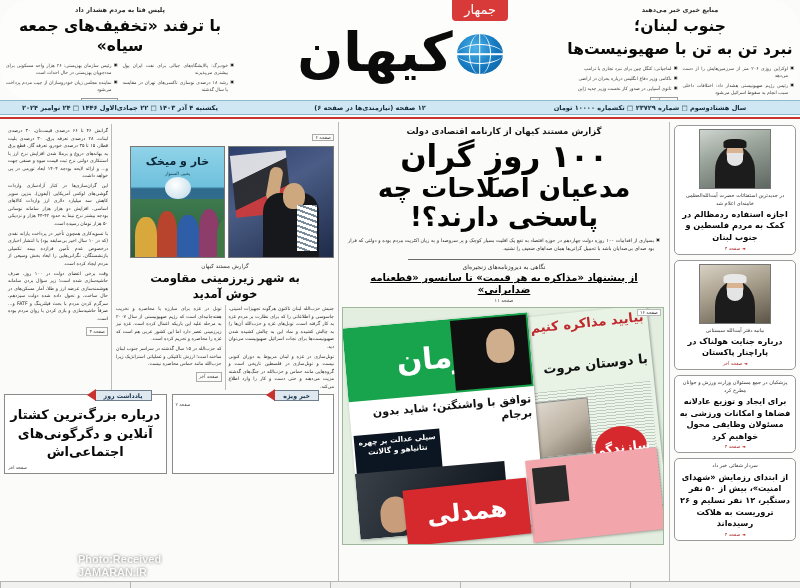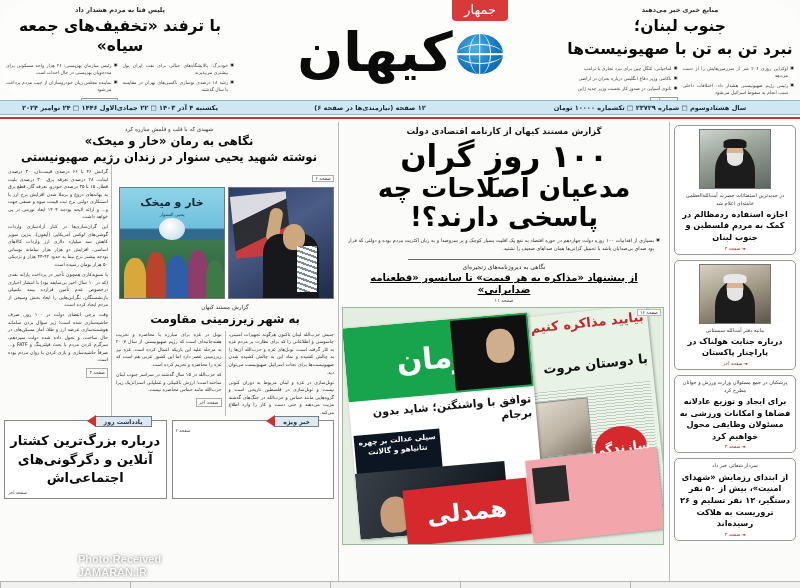--- a/index.html
+++ b/index.html
@@ -330,21 +330,21 @@
   }
   .l-pageref {
     font-size: 4.6px; color: #444; border: .5px solid #aaa; padding: 0 2px;
     display: inline-block; margin-top: 2px;
   }
   .img-row {
     display: flex; flex-direction: row; gap: 3px; margin-top: 3px;
     width: 218px;
   }
   .book-cover {
-    width: 106px; height: 112px; border: 0.8px solid #777;
+    width: 95px; height: 112px; border: 0.8px solid #777;
     position: relative; overflow: hidden;
     background: linear-gradient(180deg, #8fd3e8 0%, #6fc0dd 36%, #2f6a8c 38%, #3d7d9d 100%);
   }
   .bc-title {
     position: absolute; top: 8px; right: 6px; left: 6px;
     font-size: 11px; font-weight: bold; color: #0c2838; text-align: center;
     letter-spacing: -0.4px;
   }
   .bc-sub {
     position: absolute; top: 24px; right: 6px; left: 6px;
@@ -579,25 +579,20 @@
         <div class="sheet s-pink">
           <div class="pink-face"></div>
         </div>
 
         <div class="sheet s-hamdeli">همدلی</div>
       </div>
     </div>
 
     <div class="col-left">
 
-      <div>
-        <div class="l-kicker">شهیدی که با قلب و قلمش مبارزه کرد</div>
-        <div class="l-head">نگاهی به رمان «خار و میخک»</div>
-        <div class="l-head">نوشته شهید یحیی سنوار در زندان رژیم صهیونیستی</div>
-      </div>
 
       <div style="display:flex; flex-direction:row; gap:4px;">
         <div style="width:218px;">
           <span class="l-pageref">صفحه ۶</span>
           <div class="img-row">
             <div class="sin-photo">
               <div class="sin-flag"></div>
               <div class="sin-arm"></div>
               <div class="sin-body"></div>
               <div class="sin-head"></div>
@@ -611,20 +606,21 @@
                 <div class="bc-p" style="left:4px;  width:22px; height:40px; background:#d8a83c;"></div>
                 <div class="bc-p" style="left:26px; width:20px; height:46px; background:#b8442e;"></div>
                 <div class="bc-p" style="left:46px; width:22px; height:42px; background:#2f5ea8;"></div>
                 <div class="bc-p" style="left:68px; width:20px; height:48px; background:#8e3d6b;"></div>
                 <div class="bc-p" style="left:86px; width:18px; height:38px; background:#3f7a46;"></div>
               </div>
             </div>
           </div>
           <div class="l-kicker" style="margin-top:5px;">گزارش مستند کیهان</div>
           <div class="l-head">به شهر زیرزمینی مقاومت</div>
+          <div class="l-head">خوش آمدید</div>
           <div class="l-body two-col">
             <p>جنبش حزب‌الله لبنان تاکنون هرگونه تجهیزات امنیتی، جاسوسی و اطلاعاتی را که برای نظارت بر مردم غزه به کار گرفته است، تونل‌های غزه و حزب‌الله آن‌ها را به چالش کشیده و نماد این به چالش کشیده شدن صهیونیست‌ها برای نجات اسرائیل صهیونیست می‌توان دید.</p>
             <p>تونل‌سازی در غزه و لبنان مربوط به دوران کنونی نیست و تونل‌سازی در فلسطین تاریخی است و گروه‌هایی مانند حماس و حزب‌الله در جنگ‌های گذشته مزیت می‌دهند و حتی دست و کار را وارد اطلاع می‌کند.</p>
             <p>تونل در غزه برای مبارزه با محاصره و تخریب هفته‌جانبه‌ای است که رژیم صهیونیستی از سال ۲۰۰۷ به مرحله علیه این باریکه اعمال کرده است. غزه نیز زیرزمینی عصر دارد اما این کشور عربی هم است که غزه را محاصره و تحریم کرده است.</p>
             <p>که حزب‌الله در ۱۵ سال گذشته در سراسر جنوب لبنان ساخته است؛ ارزش تاکتیکی و عملیاتی استراتژیک زیرا حزب‌الله مانند حماس محاصره نیست.</p>
             <p><span class="l-pageref">صفحه آخر</span></p>
           </div>
         </div>
 
         <div style="width:104px; border-right:0.6px solid #bbb; padding-right:3px;">

